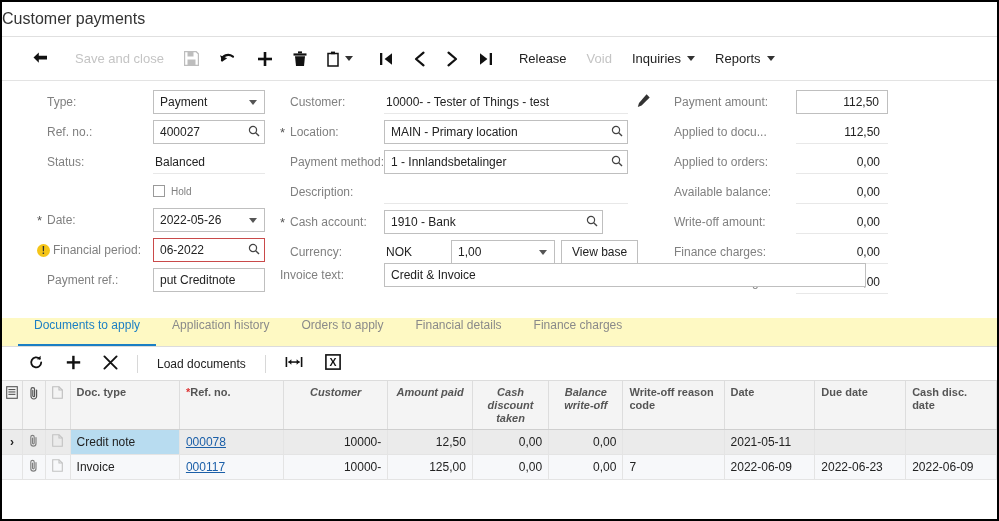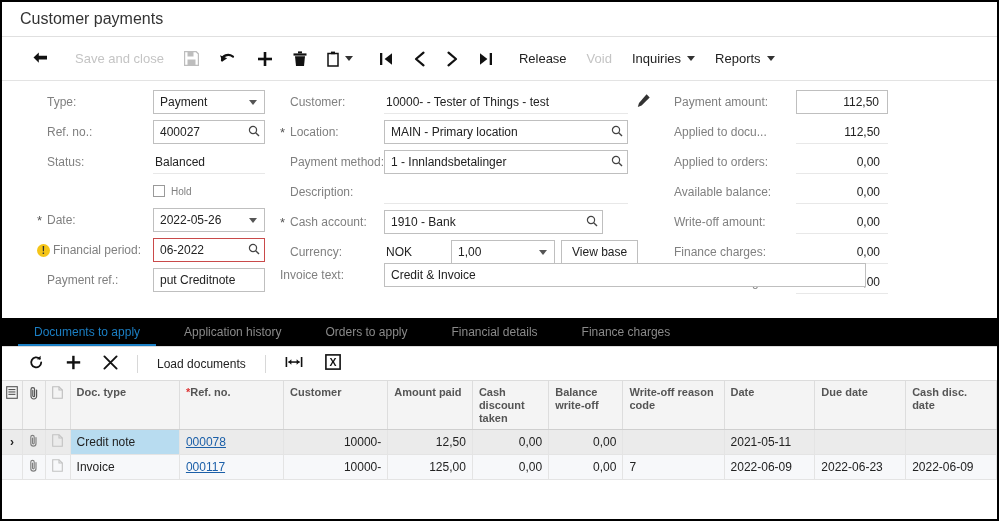--- a/index.html
+++ b/index.html
@@ -18,21 +18,21 @@
     box-sizing: border-box;
     border: 2px solid #000000;
     background: #ffffff;
     overflow: hidden;
   }
 
   
   .titlebar {
     height: 35px;
     box-sizing: border-box;
-    padding-left: 18px;
+    padding-left: 0;
     display: flex;
     align-items: center;
     border-bottom: 1px solid #e0e0e0;
     background: #ffffff;
   }
   .titlebar .title {
     font-size: 16px;
     color: #333;
   }
 
@@ -185,26 +185,24 @@
     top: 182px;
     display: flex;
     align-items: center;
   }
   .invoice-row .flabel { width: 104px; }
   .invoice-row .ctl { width: 482px; }
 
   
   .tabs {
     display: flex;
-    align-items: flex-end;
     height: 28px;
     padding-left: 16px;
     border-bottom: 1px solid #dcdcdc;
-    background: #000000;
-    gap: 12px;
+    background: #fef9c3;
   }
   .tab {
     padding: 0 16px 7px 16px;
     font-size: 12px;
     color: #8a8a8a;
     cursor: pointer;
     white-space: nowrap;
   }
   .tab.active {
     color: #1b7fc4;
@@ -244,21 +242,21 @@
     font-size: 11px;
     font-weight: bold;
     vertical-align: top;
     padding: 5px 6px 4px 6px;
     height: 47px;
     box-sizing: border-box;
     line-height: 13px;
     text-align: left;
     overflow: hidden;
   }
-  .grid th.r { text-align: left; }
+  .grid th.r { text-align: center; font-style: italic; }
   .grid th.c { text-align: center; padding-left: 2px; padding-right: 2px; }
   .grid th .hstar { color: #d33; font-weight: bold; }
   .grid td {
     border-right: 1px solid #e4e4e4;
     border-bottom: 1px solid #e4e4e4;
     font-size: 12px;
     color: #222;
     padding: 0 6px;
     height: 25px;
     box-sizing: border-box;

